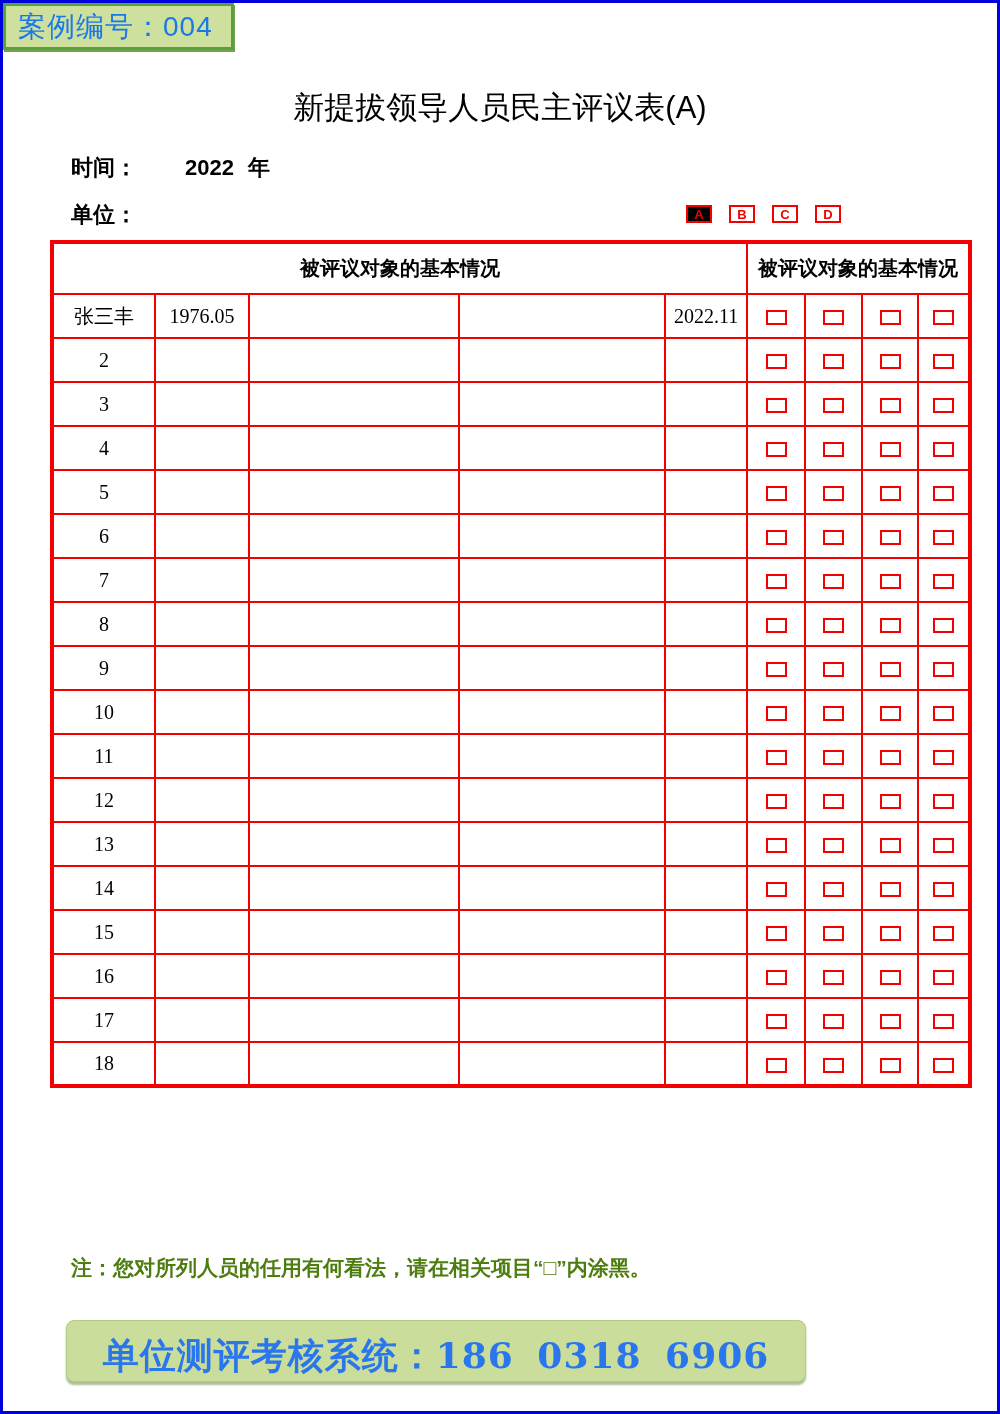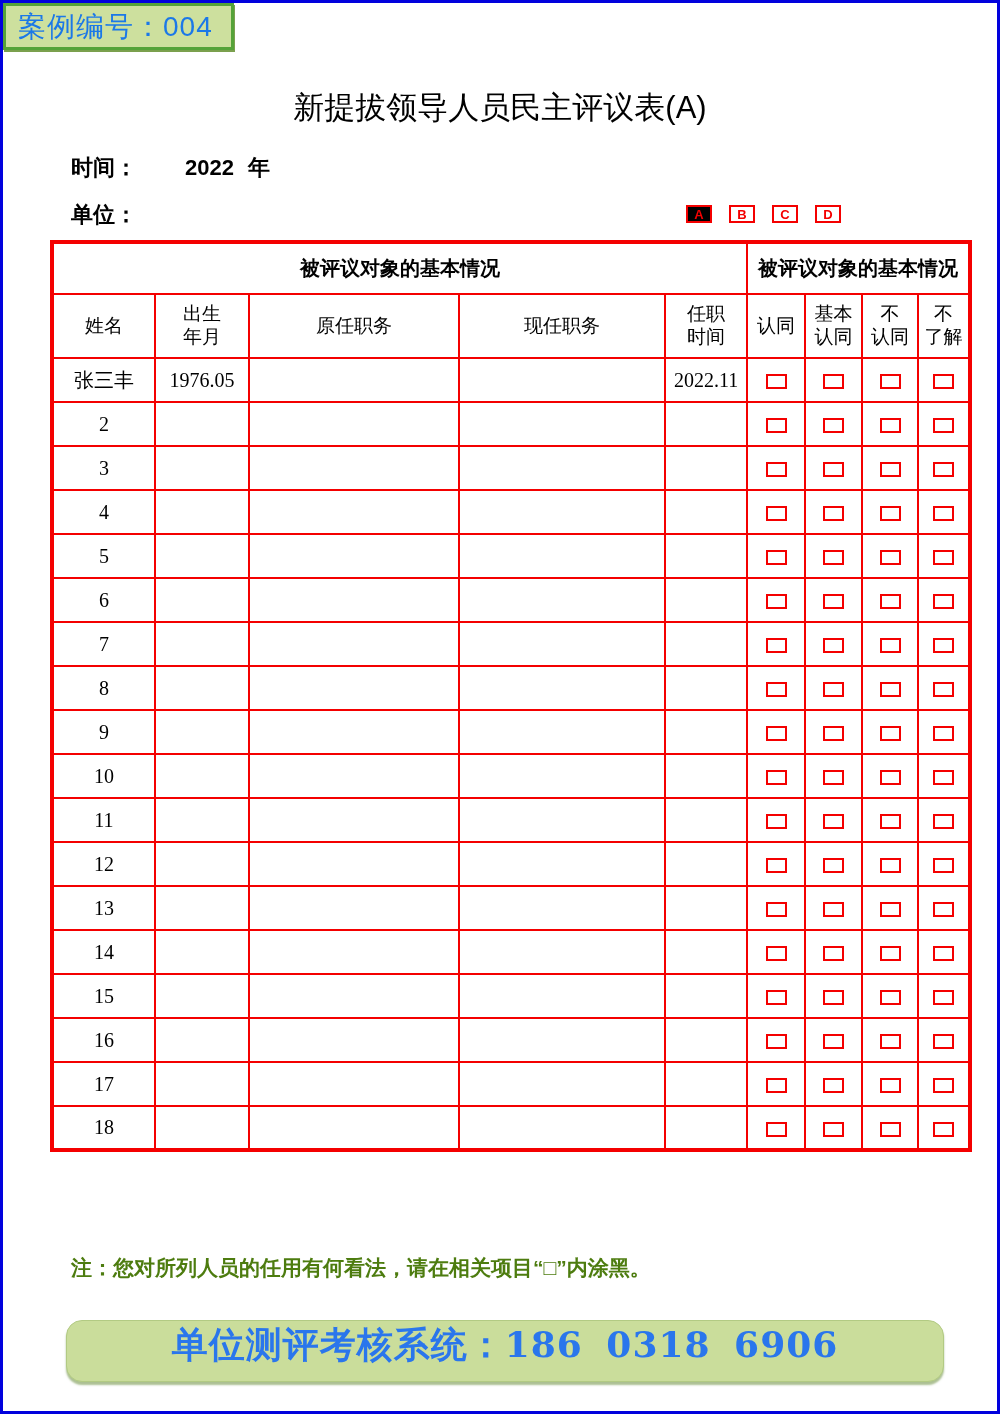--- a/index.html
+++ b/index.html
@@ -44,23 +44,23 @@
   thead tr.group th{height:52px;font-size:20px;font-weight:bold;font-family:"Liberation Sans",sans-serif;}
   thead tr.cols th{height:64px;font-size:19px;font-weight:normal;white-space:pre-line;line-height:1.2;
     font-family:"Liberation Serif",serif;}
   tbody td{height:44px;font-size:20px;font-family:"Liberation Serif","DejaVu Serif",serif;}
   .checkbox{display:inline-block;width:21px;height:15px;border:2px solid var(--red);background:#fff;vertical-align:middle;}
 
   
   .note{position:absolute;left:68px;top:1251px;font-size:21px;font-weight:bold;color:#4d7c0f;white-space:nowrap;}
 
   
-  .footer{position:absolute;left:63px;top:1317px;width:878px;height:62px;background:var(--footer-bg);
-    border:1px solid #b2ca83;border-radius:16px;box-shadow:0 3px 2px rgba(90,130,40,.5);
-    display:flex;align-items:flex-start;justify-content:center;}
+  .footer{position:absolute;left:63px;top:1317px;width:740px;height:62px;background:var(--footer-bg);
+    border:1px solid #b2ca83;border-radius:8px;box-shadow:0 3px 2px rgba(90,130,40,.5);
+    display:flex;align-items:flex-end;justify-content:center;}
   .footer span{color:var(--footer-text);font-size:36px;font-weight:bold;white-space:pre;
     font-family:"DejaVu Serif","Liberation Serif",serif;word-spacing:10px;letter-spacing:1px;}
 </style>
 </head>
 <body>
 
 <div class="page">
 
   <div class="badge">
     <span>案例编号：004</span>
@@ -94,36 +94,20 @@
           <col style="width:58px">
         <col style="width:57px">
           <col style="width:56px">
           <col style="width:52px">
       </colgroup>
       <thead>
         <tr class="group">
           <th colspan="5">被评议对象的基本情况</th>
           <th colspan="4">被评议对象的基本情况</th>
         </tr>
-        <tr class="cols">
-          <th>姓名</th>
-          <th>出生
-年月</th>
-          <th>原任职务</th>
-          <th>现任职务</th>
-          <th>任职
-时间</th>
-          <th>认同</th>
-          <th>基本
-认同</th>
-          <th>不
-认同</th>
-          <th>不
-了解</th>
-        </tr>
       </thead>
       <tbody>
           <tr>
             <td>张三丰</td>
             <td>1976.05</td>
             <td></td>
             <td></td>
             <td>2022.11</td>
             <td><span class="checkbox"></span></td>
             <td><span class="checkbox"></span></td>

